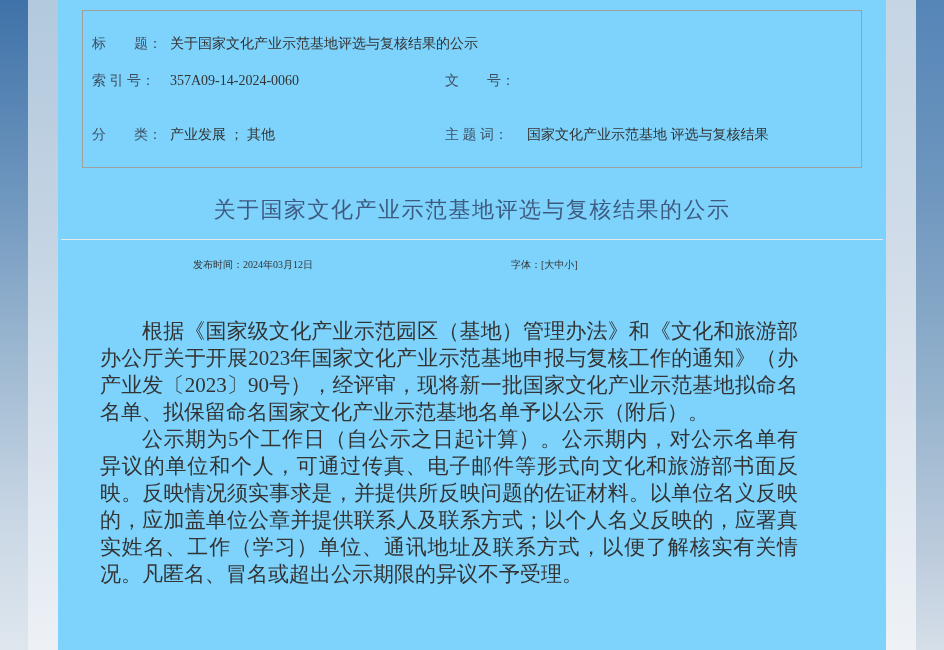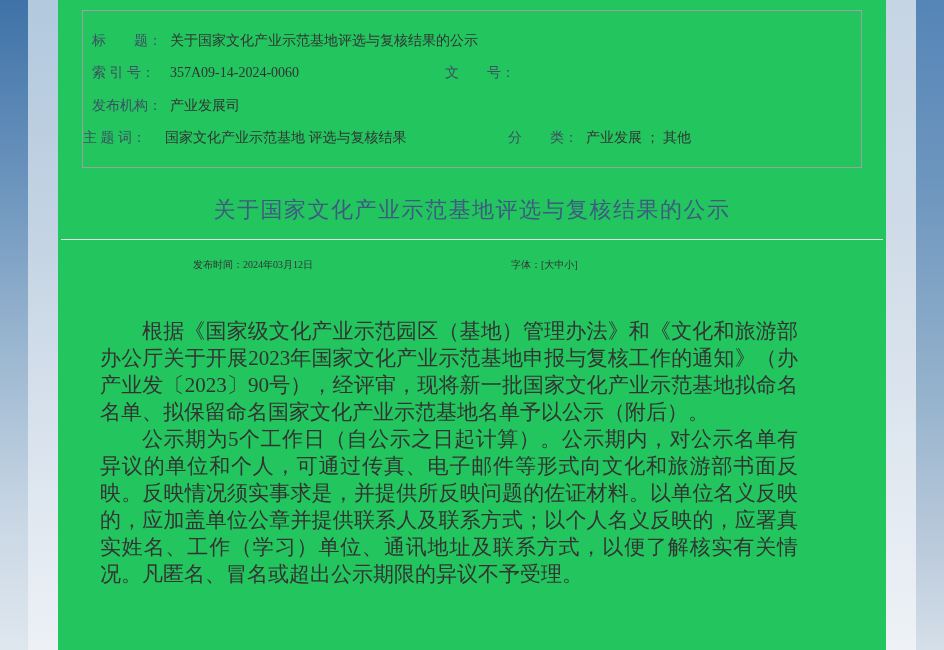--- a/index.html
+++ b/index.html
@@ -12,21 +12,21 @@
   .band { position: absolute; top: 0; bottom: 0; }
   .band-l-outer { left: 0; width: 28px;
     background: linear-gradient(180deg,#3f72a8 0%,#6b94bd 28%,#9db8d1 55%,#c9d7e5 80%,#dfe7ee 100%); }
   .band-l-inner { left: 28px; width: 30px;
     background: linear-gradient(180deg,#b2c9de 0%,#c3d3e3 35%,#dbe4ee 70%,#edf1f6 100%); }
   .band-r-inner { right: 28px; width: 30px;
     background: linear-gradient(180deg,#c6d5e4 0%,#cfdbe8 35%,#e2e9f1 75%,#eef2f6 100%); }
   .band-r-outer { right: 0; width: 28px;
     background: linear-gradient(180deg,#5585b7 0%,#6f97bf 30%,#94b2cc 60%,#bccbdc 85%,#d5dfe9 100%); }
 
-  .content { position: absolute; left: 58px; top: 0; width: 828px; height: 650px; background: #22c55e; }
+  .content { position: absolute; left: 58px; top: 0; width: 828px; height: 650px; background: #7dd3fc; }
 
   .meta-box {
     margin: 10px 24px 0 24px; height: 158px;
     border: 1px solid #9f9f9f;
     display: flex; flex-direction: column; justify-content: space-evenly;
     padding: 6px 0; font-size: 14px; color: #333;
   }
   .meta-row { display: flex; line-height: 19px; }
   .meta-cell { display: flex; }
   .meta-cell-left  { flex: 0 0 362px; padding-left: 9px; }
@@ -82,33 +82,29 @@
       <div class="meta-cell meta-cell-left">
         <span class="meta-label">索 引 号：</span>
         <span class="meta-value">357A09-14-2024-0060</span>
       </div>
       <div class="meta-cell meta-cell-right">
         <span class="meta-label meta-label-r">文　　号：</span>
         <span class="meta-value"></span>
       </div>
     </div>
     <div class="meta-row">
-      <div class="meta-cell meta-cell-left">
-        <span class="meta-label">发布机构：</span>
-        <span class="meta-value">产业发展司</span>
-      </div>
     </div>
     <div class="meta-row">
+      <div class="meta-cell meta-cell-left">
+        <span class="meta-label">分　　类：</span>
+        <span class="meta-value">产业发展 ； 其他</span>
+      </div>
       <div class="meta-cell meta-cell-right">
         <span class="meta-label meta-label-r">主 题 词：</span>
         <span class="meta-value">国家文化产业示范基地 评选与复核结果</span>
-      </div>
-      <div class="meta-cell meta-cell-left">
-        <span class="meta-label">分　　类：</span>
-        <span class="meta-value">产业发展 ； 其他</span>
       </div>
     </div>
   </div>
 
   <h1 class="doc-title">关于国家文化产业示范基地评选与复核结果的公示</h1>
 
   <hr class="divider">
 
   <div class="pub-row">
     <span class="pub-time"><span>发布时间：</span><span>2024年03月12日</span></span>

